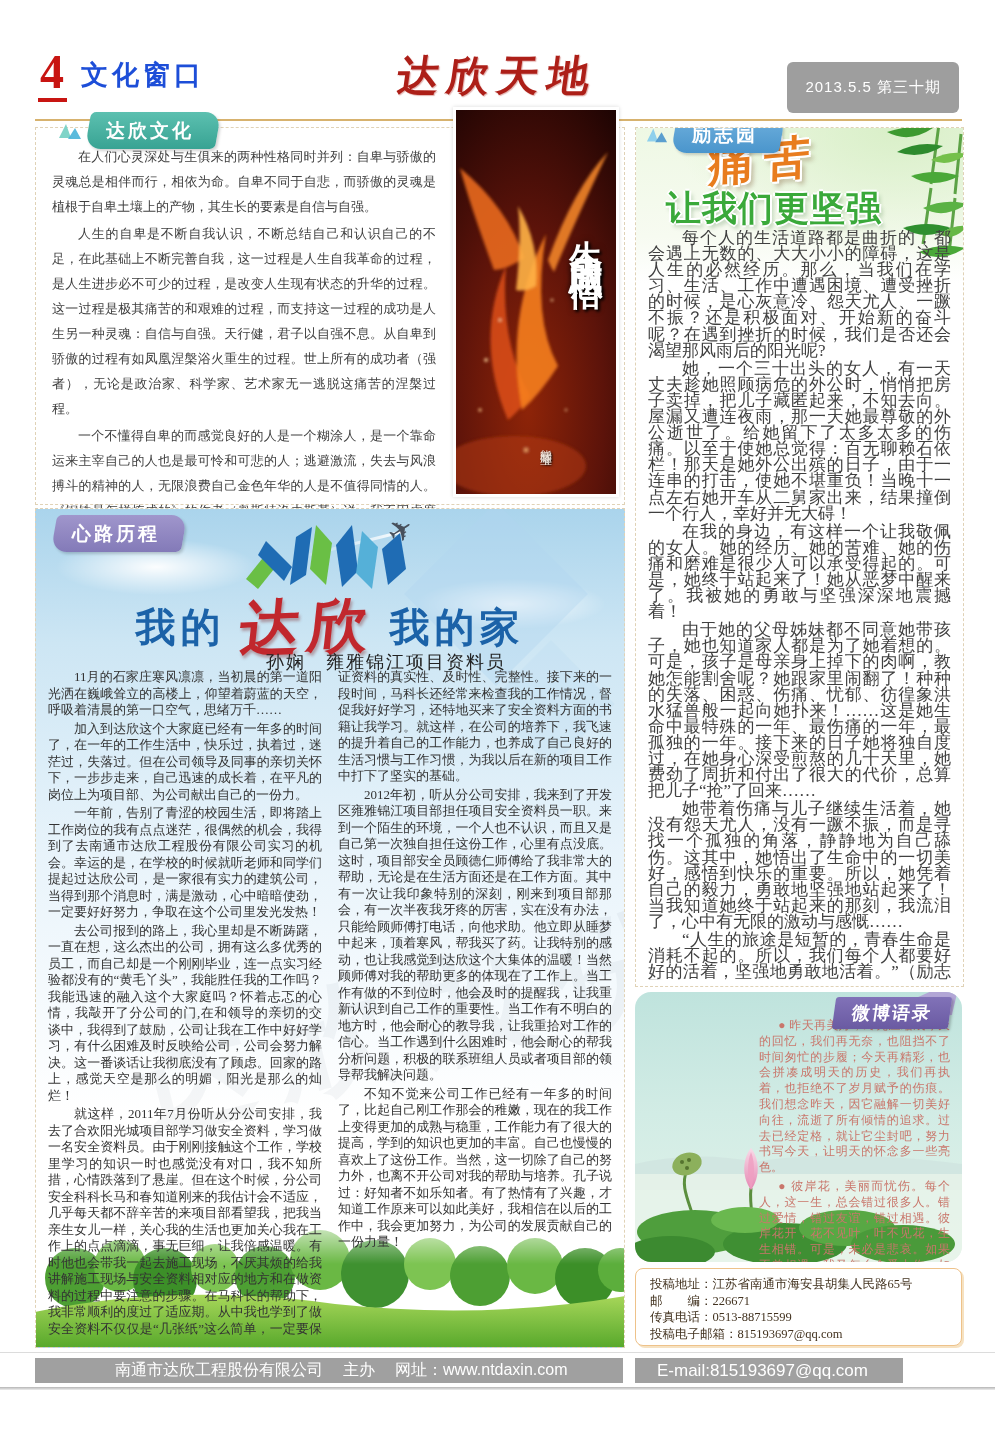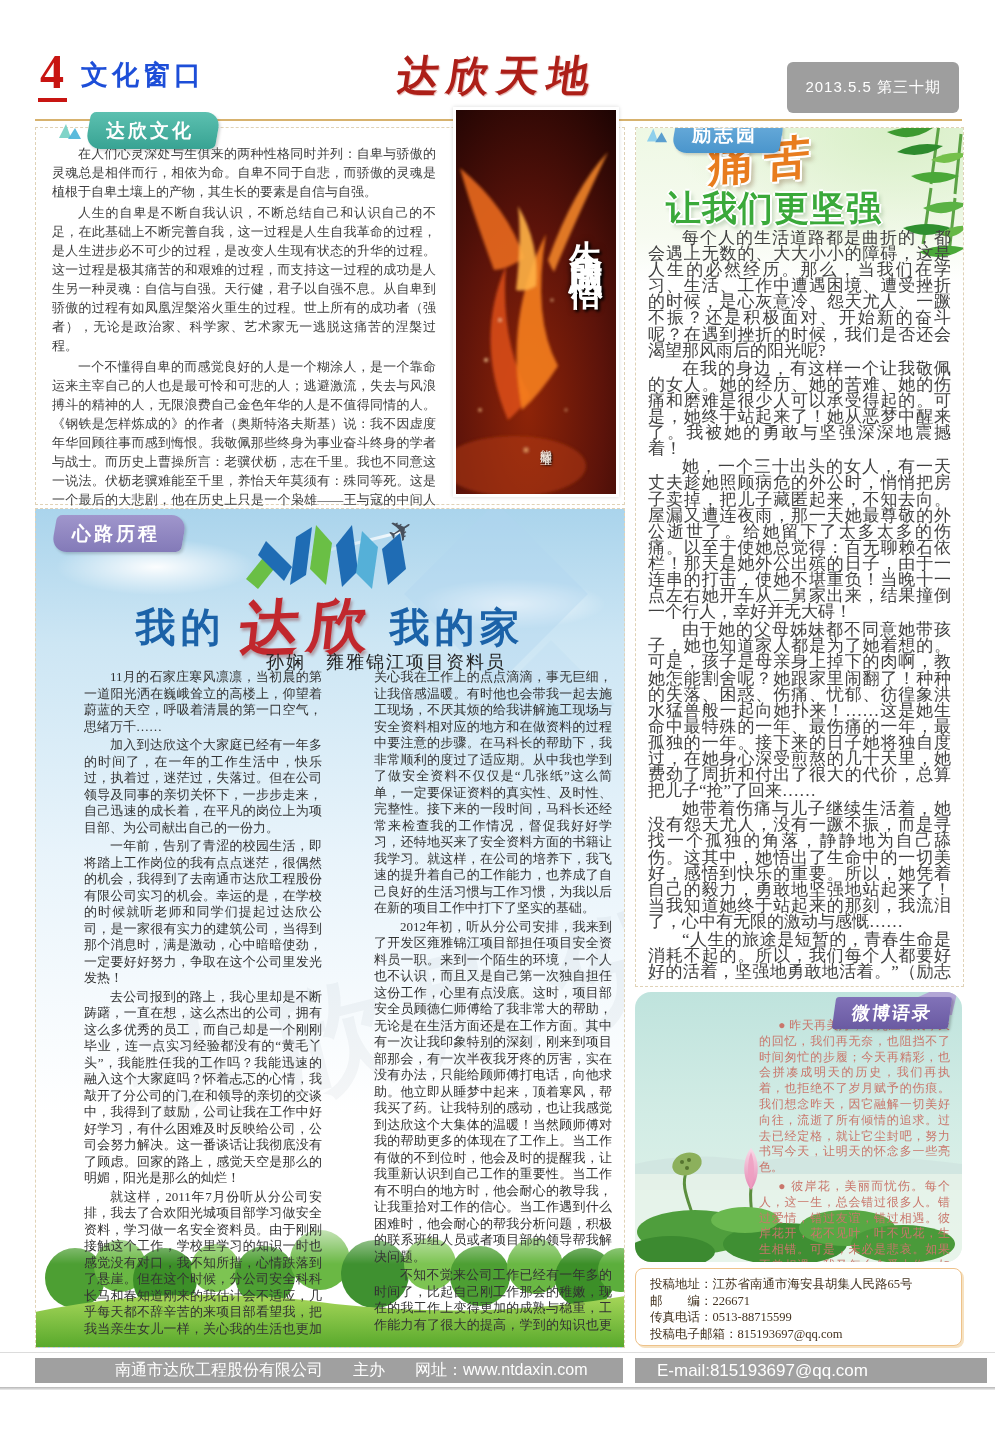--- a/index.html
+++ b/index.html
@@ -22,21 +22,21 @@
   .ribbon .tag{color:#fff;font:bold 19px/1 "Liberation Sans","DejaVu Sans",sans-serif;
                padding:9px 24px 9px 18px;transform:skewX(-10deg);border-radius:5px 16px 5px 16px;
                box-shadow:2px 2px 3px rgba(0,0,0,.18);letter-spacing:3px;}
   .ribbon .tag span{display:inline-block;transform:skewX(10deg);}
   .tag-teal{background:linear-gradient(180deg,#5cc0b0,#38a393);}
   .tag-purple{background:linear-gradient(180deg,#a096cc,#837ab8);}
   .tag-blue{background:linear-gradient(180deg,#6fb0dd,#4a95cc);}
   
   .box-culture{left:35px;top:127px;width:588px;height:376px;}
   .culture-text{padding:16px 188px 8px 16px;}
-  .para{margin:0 0 2px 0;text-indent:2em;text-align:justify;font-size:13px;line-height:19px;color:#404040;}
+  .para{margin:0 0 2px 0;text-indent:2em;text-align:justify;font-size:13px;line-height:25px;color:#404040;}
   .phoenix{position:absolute;top:-18px;right:8px;width:160px;height:384px;box-shadow:0 0 0 3px #fff,0 0 4px 3px rgba(0,0,0,.15);}
   .phoenix svg{display:block;}
   .phoenix-title{position:absolute;top:104px;right:8px;writing-mode:vertical-rl;font-weight:bold;font-size:33px;
                  color:#fff;letter-spacing:9px;text-shadow:2px 2px 3px #000,0 0 6px rgba(0,0,0,.6);}
   .phoenix-author{position:absolute;right:62px;bottom:48px;writing-mode:vertical-rl;font-size:12px;color:#f3e9e0;
                   letter-spacing:2px;text-shadow:1px 1px 2px #000;}
   
   .box-inspire{left:635px;top:127px;width:327px;height:858px;overflow:hidden;}
   .inspire-head{position:absolute;left:0;top:0;right:0;height:155px;
       background:radial-gradient(ellipse at 80% 0%,#d9efc8 0%,rgba(217,239,200,0) 60%),
@@ -61,21 +61,21 @@
   .plane{position:absolute;top:4px;left:352px;font-size:30px;color:#47505c;transform:rotate(-32deg);z-index:1;}
   .contrail{position:absolute;top:34px;left:260px;width:110px;height:3px;z-index:0;transform:rotate(-14deg);
             background:linear-gradient(to left,rgba(255,255,255,.95),rgba(255,255,255,0));}
   .journey-title{position:absolute;top:78px;left:0;right:0;text-align:center;z-index:2;white-space:nowrap;}
   .jt-blue{font-family:"Liberation Sans","DejaVu Sans",sans-serif;font-weight:bold;font-size:40px;color:#1b62a8;letter-spacing:5px;}
   .jt-red{font-weight:bold;font-size:60px;color:#c1272d;letter-spacing:8px;margin:0 10px;display:inline-block;
           transform:skewX(-8deg) rotate(-2deg);text-shadow:2px 3px 3px rgba(120,20,20,.35);vertical-align:-6px;}
   .journey-byline{position:absolute;top:141px;right:118px;font-size:18px;color:#222;letter-spacing:2px;z-index:2;}
   .journey-cols{position:absolute;left:12px;right:12px;top:160px;bottom:8px;z-index:2;
                 column-count:2;column-gap:16px;column-fill:auto;}
-  .journey-cols .para{font-size:13px;line-height:16.5px;color:#333;margin-left:36px;}
+  .journey-cols .para{font-size:13px;line-height:16.5px;color:#333;}
   .watermark{position:absolute;left:90px;top:430px;font-size:120px;font-weight:bold;color:rgba(120,130,140,.07);
              transform:rotate(-14deg);letter-spacing:24px;z-index:1;white-space:nowrap;}
   .grass{position:absolute;left:-1px;bottom:-1px;z-index:1;line-height:0;}
   
   .box-weibo{position:absolute;left:635px;top:992px;width:327px;height:270px;border-radius:16px;overflow:hidden;
       background:linear-gradient(180deg,#bfe3dd 0%,#d2ece5 45%,#e2f3ea 100%);}
   .weibo-ribbon{position:absolute;top:5px;right:12px;z-index:3;}
   .weibo-ribbon .back{position:absolute;right:-8px;top:-9px;width:64px;height:30px;background:#b2a6d6;
       clip-path:polygon(0 55%,78% 0,100% 28%,88% 100%,8% 100%);transform:rotate(-6deg);}
   .weibo-ribbon .front{position:relative;background:linear-gradient(180deg,#8172b8,#6a5aa2);color:#fff;
@@ -86,22 +86,22 @@
   .weibo-quotes .para{font-size:12px;line-height:15.8px;color:#c9766b;text-indent:1.6em;margin:0 0 3px 0;}
   .lotus{position:absolute;left:0;bottom:-2px;z-index:1;line-height:0;}
   
   .box-submit{position:absolute;left:635px;top:1268px;width:327px;height:78px;background:#fff;
       border:1px solid #eec28a;border-radius:8px;box-shadow:2px 2px 0 #f6e2c2;padding:7px 14px;box-sizing:border-box;}
   .submit-line{font-size:12.5px;line-height:16.5px;color:#42321f;margin:0;}
   
   .rule-top{position:absolute;left:0;right:0;top:1352px;border-top:1px solid #dcdcdc;}
   .footer-bar{position:absolute;top:1358px;height:25px;background:#a0a0a0;display:flex;align-items:center;
       color:#fff;font-family:"Liberation Sans","DejaVu Sans",sans-serif;}
-  .footer-left{left:35px;width:588px;font-size:16px;padding-left:80px;box-sizing:border-box;gap:30px;}
-  .footer-right{left:635px;width:352px;font-size:17px;padding-left:22px;box-sizing:border-box;}
+  .footer-left{left:35px;width:588px;font-size:16px;padding-left:80px;box-sizing:border-box;gap:20px;}
+  .footer-right{left:635px;width:268px;font-size:17px;padding-left:22px;box-sizing:border-box;}
   .rule-bottom{position:absolute;left:0;right:0;top:1387px;height:3px;background:linear-gradient(180deg,#b5b5b5,#ededed);}
 </style>
 </head>
 <body>
 
 <div class="page">
 
   <div class="hdr-left">
     <div class="hdr-num">4</div>
     <div class="hdr-sec">文化窗口</div>
@@ -186,22 +186,22 @@
             <polygon points="1,16 8,2 13,16" fill="#8fd0ec"></polygon>
             <polygon points="10,17 17,6 23,17" fill="#4a95cc" opacity="0.9"></polygon>
           </svg>
       </span>
       <span class="tag tag-blue"><span>励志园</span></span>
     </div>
     <div class="inspire-t1">痛苦</div>
     <div class="inspire-t2">让我们更坚强</div>
     <div class="inspire-text">
         <p class="para">每个人的生活道路都是曲折的，都会遇上无数的、大大小小的障碍，这是人生的必然经历。那么，当我们在学习、生活、工作中遭遇困境、遭受挫折的时候，是心灰意冷、怨天尤人、一蹶不振？还是积极面对、开始新的奋斗呢？在遇到挫折的时候，我们是否还会渴望那风雨后的阳光呢?</p>
+        <p class="para">她，一个三十出头的女人，有一天丈夫趁她照顾病危的外公时，悄悄把房子卖掉，把儿子藏匿起来，不知去向。屋漏又遭连夜雨，那一天她最尊敬的外公逝世了。给她留下了太多太多的伤痛。以至于使她总觉得：百无聊赖石依栏！那天是她外公出殡的日子，由于一连串的打击，使她不堪重负！当晚十一点左右她开车从二舅家出来，结果撞倒一个行人，幸好并无大碍！</p>
         <p class="para">在我的身边，有这样一个让我敬佩的女人。她的经历、她的苦难、她的伤痛和磨难是很少人可以承受得起的。可是，她终于站起来了！她从恶梦中醒来了。我被她的勇敢与坚强深深地震撼着！</p>
-        <p class="para">她，一个三十出头的女人，有一天丈夫趁她照顾病危的外公时，悄悄把房子卖掉，把儿子藏匿起来，不知去向。屋漏又遭连夜雨，那一天她最尊敬的外公逝世了。给她留下了太多太多的伤痛。以至于使她总觉得：百无聊赖石依栏！那天是她外公出殡的日子，由于一连串的打击，使她不堪重负！当晚十一点左右她开车从二舅家出来，结果撞倒一个行人，幸好并无大碍！</p>
         <p class="para">由于她的父母姊妹都不同意她带孩子，她也知道家人都是为了她着想的。可是，孩子是母亲身上掉下的肉啊，教她怎能割舍呢？她跟家里闹翻了！种种的失落、困惑、伤痛、忧郁、彷徨象洪水猛兽般一起向她扑来！……这是她生命中最特殊的一年、最伤痛的一年，最孤独的一年。接下来的日子她将独自度过，在她身心深受煎熬的几十天里，她费劲了周折和付出了很大的代价，总算把儿子“抢”了回来……</p>
         <p class="para">她带着伤痛与儿子继续生活着，她没有怨天尤人，没有一蹶不振，而是寻找一个孤独的角落，静静地为自己舔伤。这其中，她悟出了生命中的一切美好，感悟到快乐的重要。所以，她凭着自己的毅力，勇敢地坚强地站起来了！当我知道她终于站起来的那刻，我流泪了，心中有无限的激动与感慨……</p>
         <p class="para">“人生的旅途是短暂的，青春生命是消耗不起的。所以，我们每个人都要好好的活着，坚强地勇敢地活着。”（励志网）</p>
       </div>
   </div>
 
   <div class="nbox box-journey">
     <div class="cloud" style="left:20px;top:30px;width:200px;height:56px;"></div>
     <div class="cloud" style="left:380px;top:70px;width:190px;height:50px;"></div>
     <div class="diamond" style="left:395px;top:20px;width:130px;height:130px;"></div>

